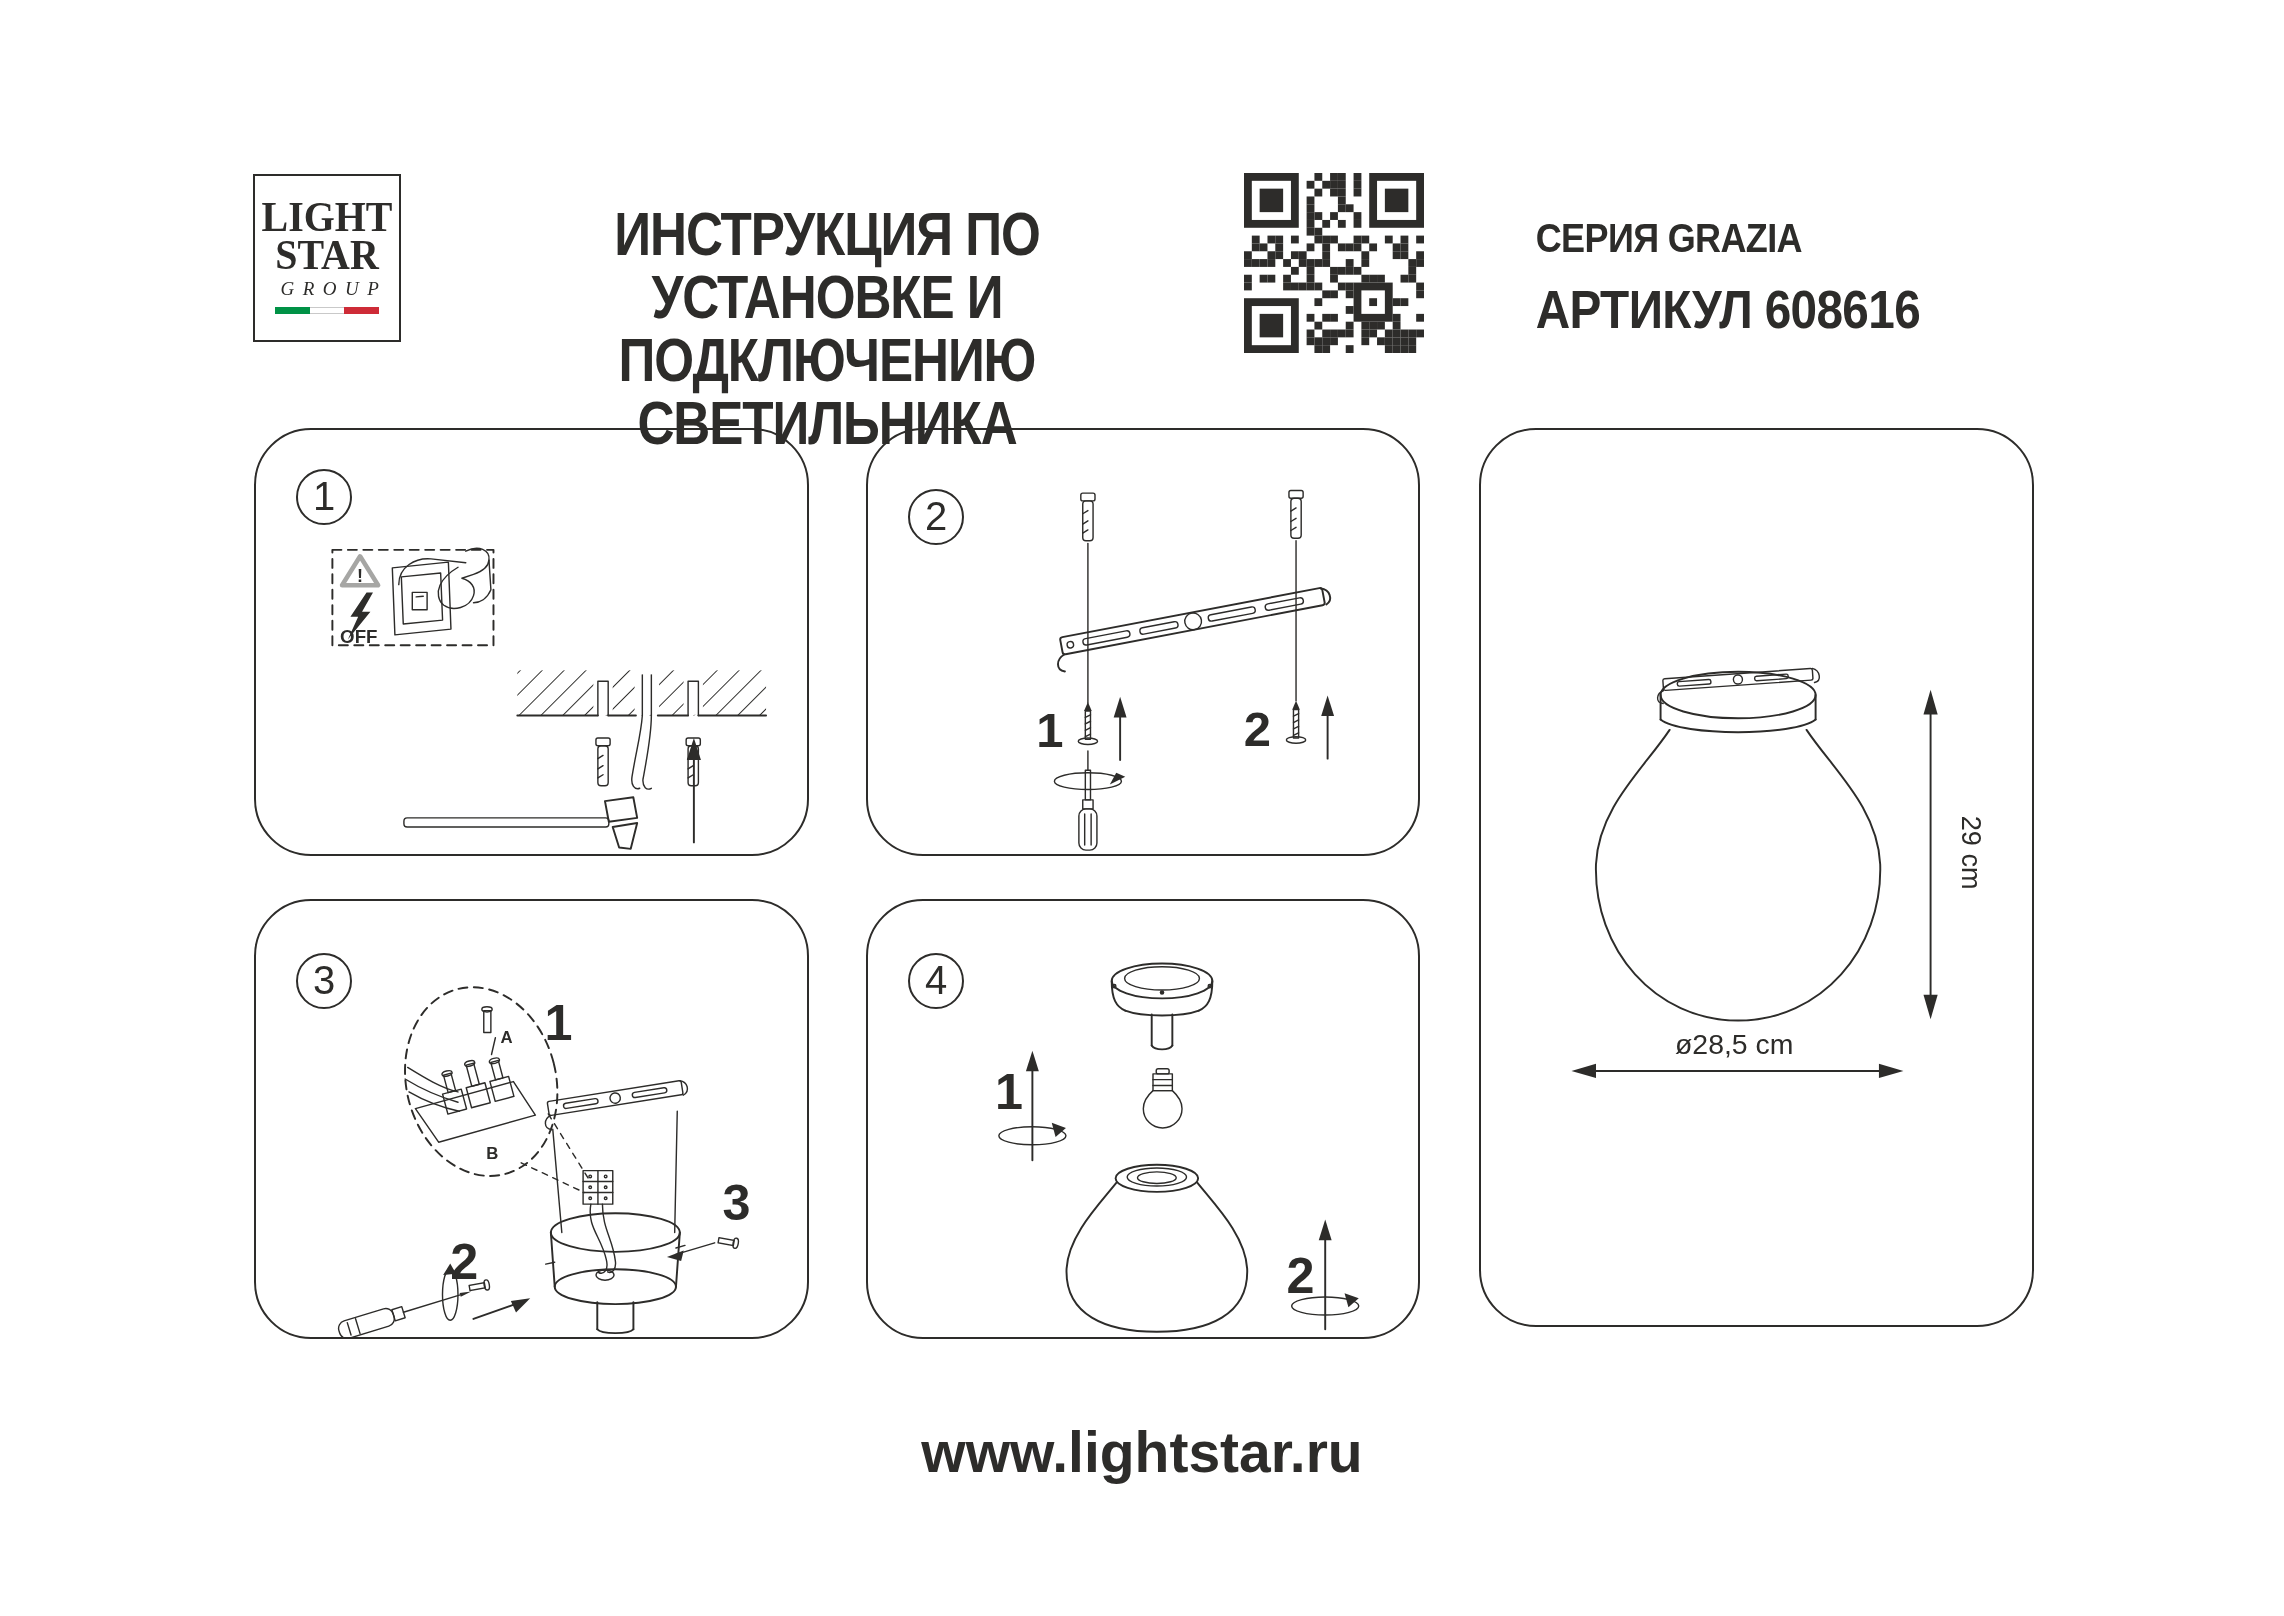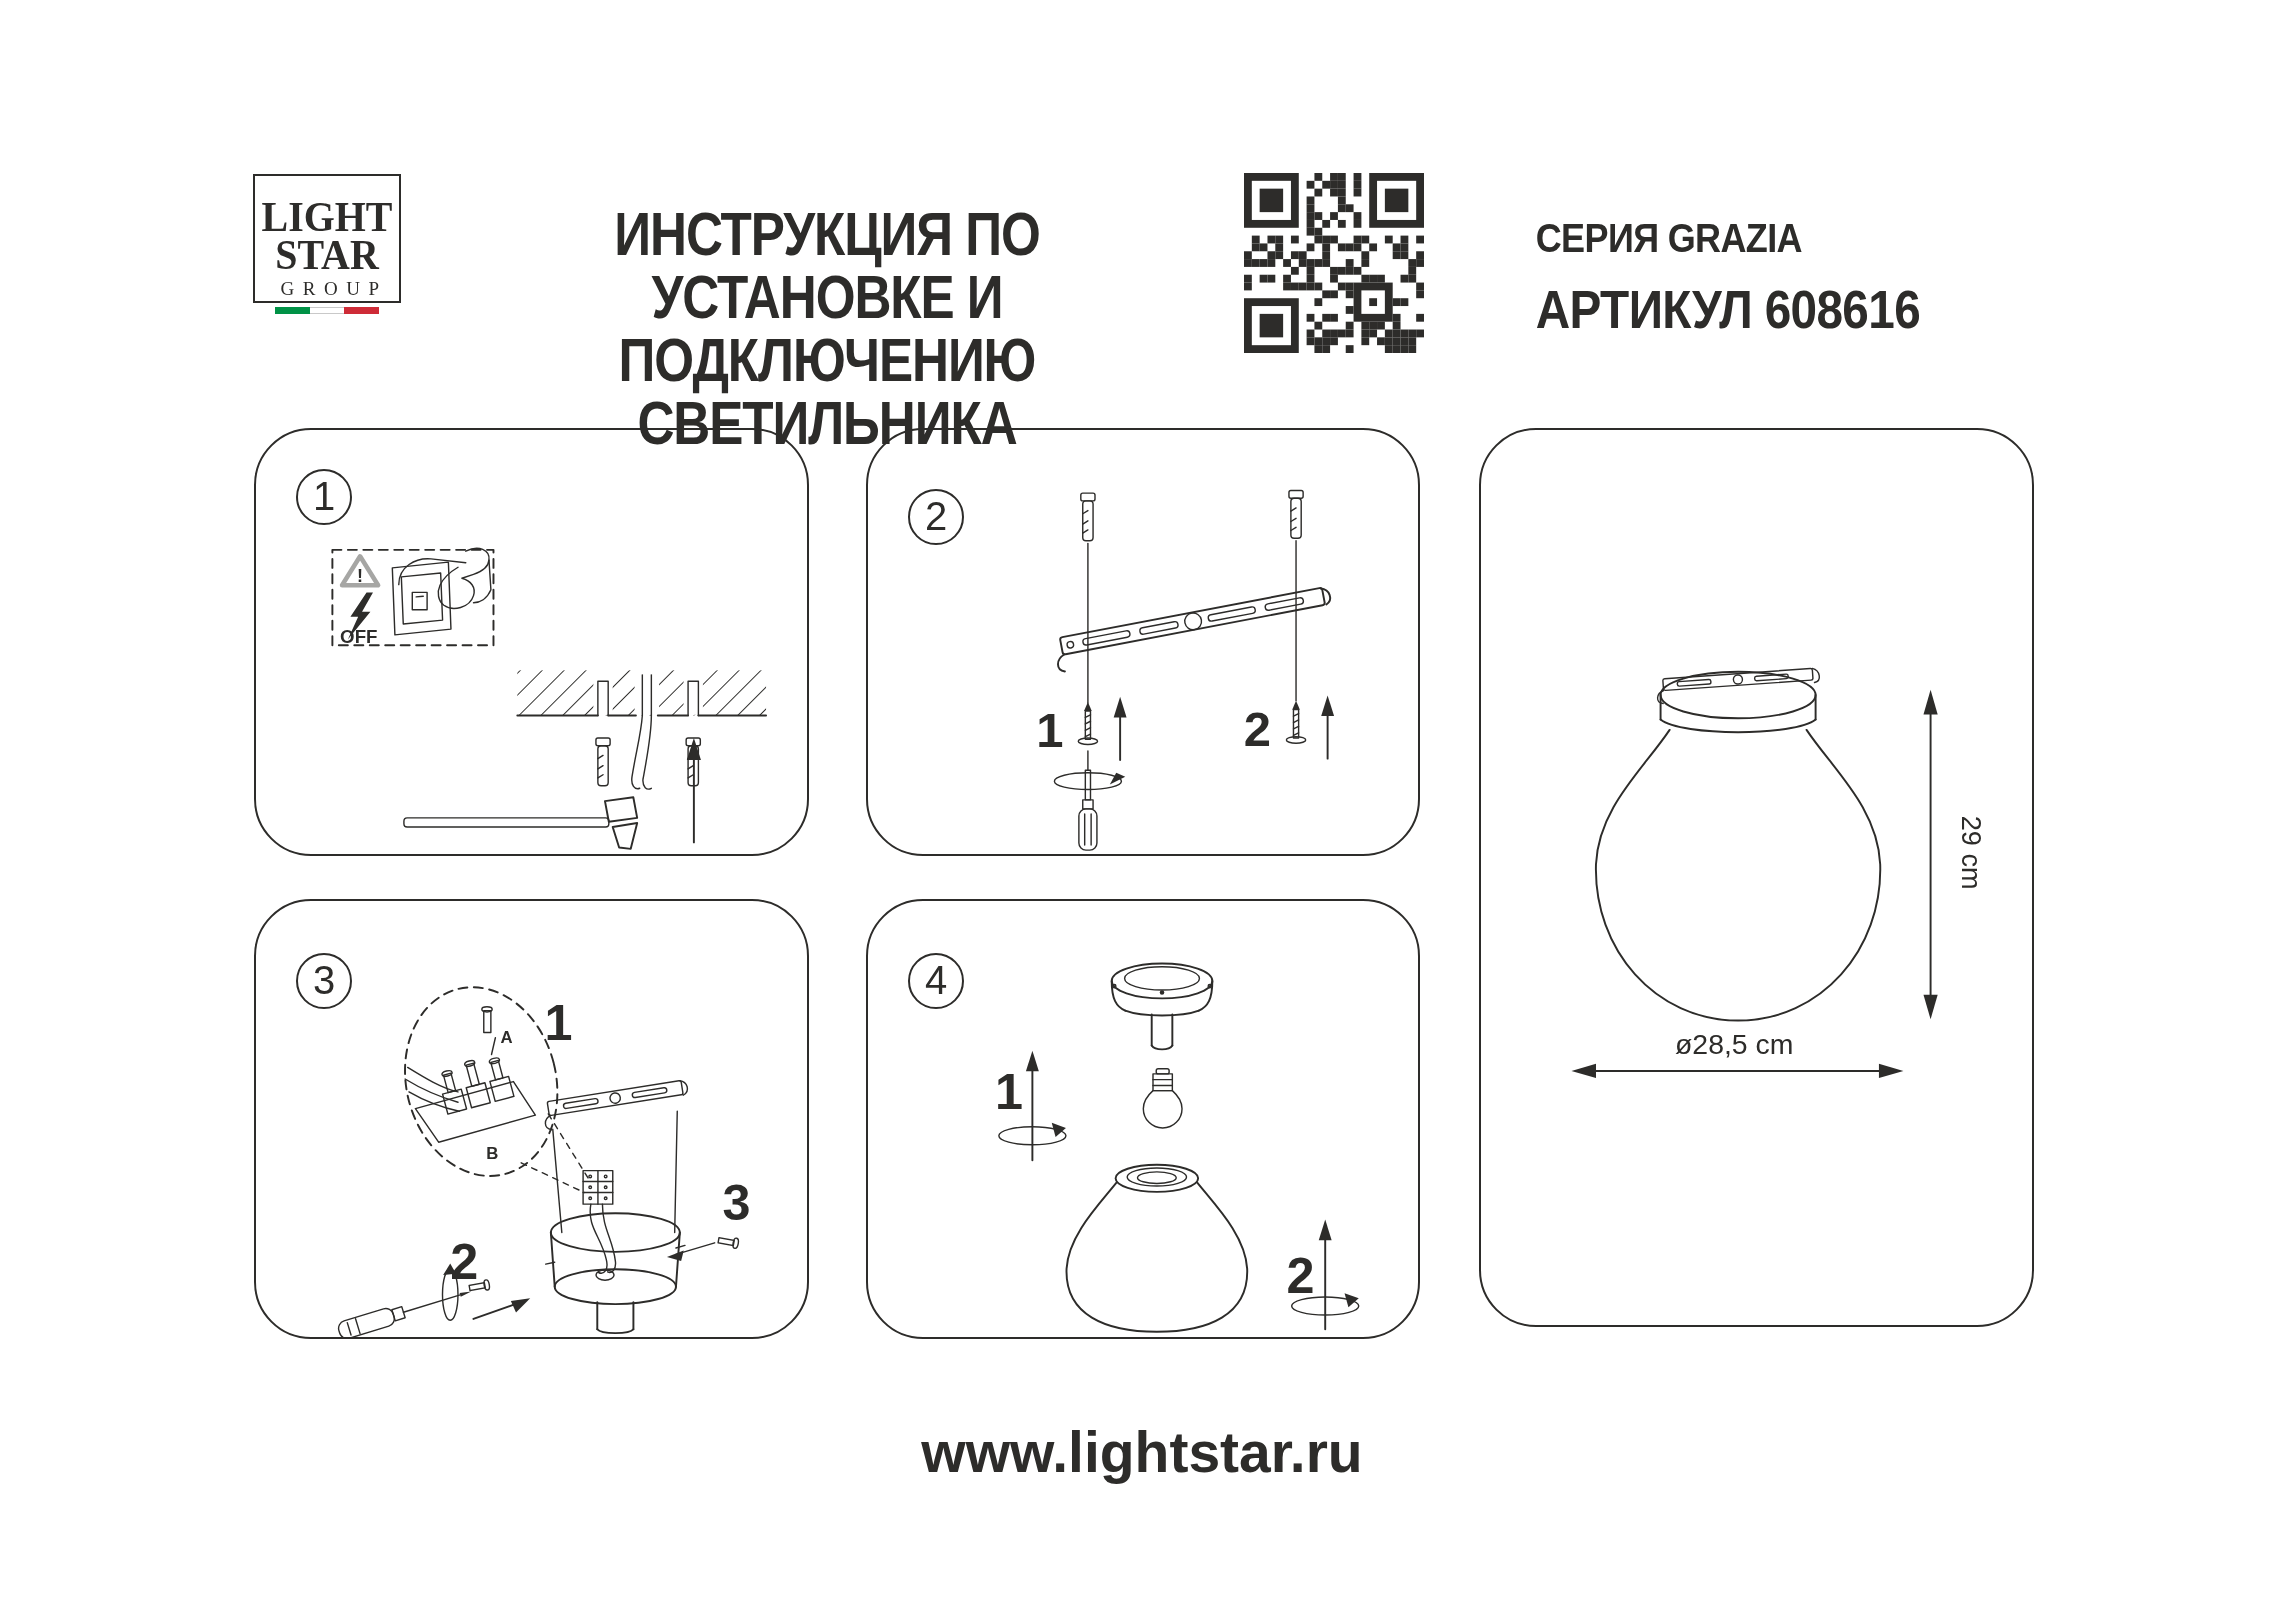--- a/index.html
+++ b/index.html
@@ -7,26 +7,26 @@
     --gray:#a6a6a4;
     --flag-green:#009246;
     --flag-red:#ce2b37;
   }
   html,body{margin:0;padding:0;background:#ffffff;}
   .page{position:relative;width:2284px;height:1616px;background:#fff;
         font-family:"Liberation Sans",sans-serif;color:var(--ink);overflow:hidden;}
   .abs{position:absolute;}
 
   
-  .logo-box{left:253px;top:174px;width:148px;height:129px;border:2px solid var(--ink);
+  .logo-box{left:253px;top:174px;width:148px;height:168px;border:2px solid var(--ink);
             box-sizing:border-box;text-align:center;padding-top:22px;}
   .logo-line{font-family:"Liberation Serif",serif;font-weight:bold;font-size:42px;
              line-height:38px;letter-spacing:0px;transform:scaleX(0.95);}
   .logo-group{font-family:"Liberation Serif",serif;font-size:19px;letter-spacing:8.5px;
-              padding-left:14px;line-height:30px;}
+              padding-left:14px;line-height:30px;font-style:italic;}
   .flag{width:104px;height:7.8px;margin:2.6px auto 0;display:flex;}
   .flag span{flex:1;height:100%;}
   .flag .fg{background:var(--flag-green);}
   .flag .fw{background:#fff;border-top:0.7px solid #c9c9c9;border-bottom:0.7px solid #c9c9c9;box-sizing:border-box;}
   .flag .fr{background:var(--flag-red);}
 
   .title{left:430px;top:203px;width:794px;text-align:center;font-weight:bold;
          font-size:61px;line-height:63px;letter-spacing:-1.3px;
          transform:scaleX(0.84);transform-origin:50% 0;}
 

